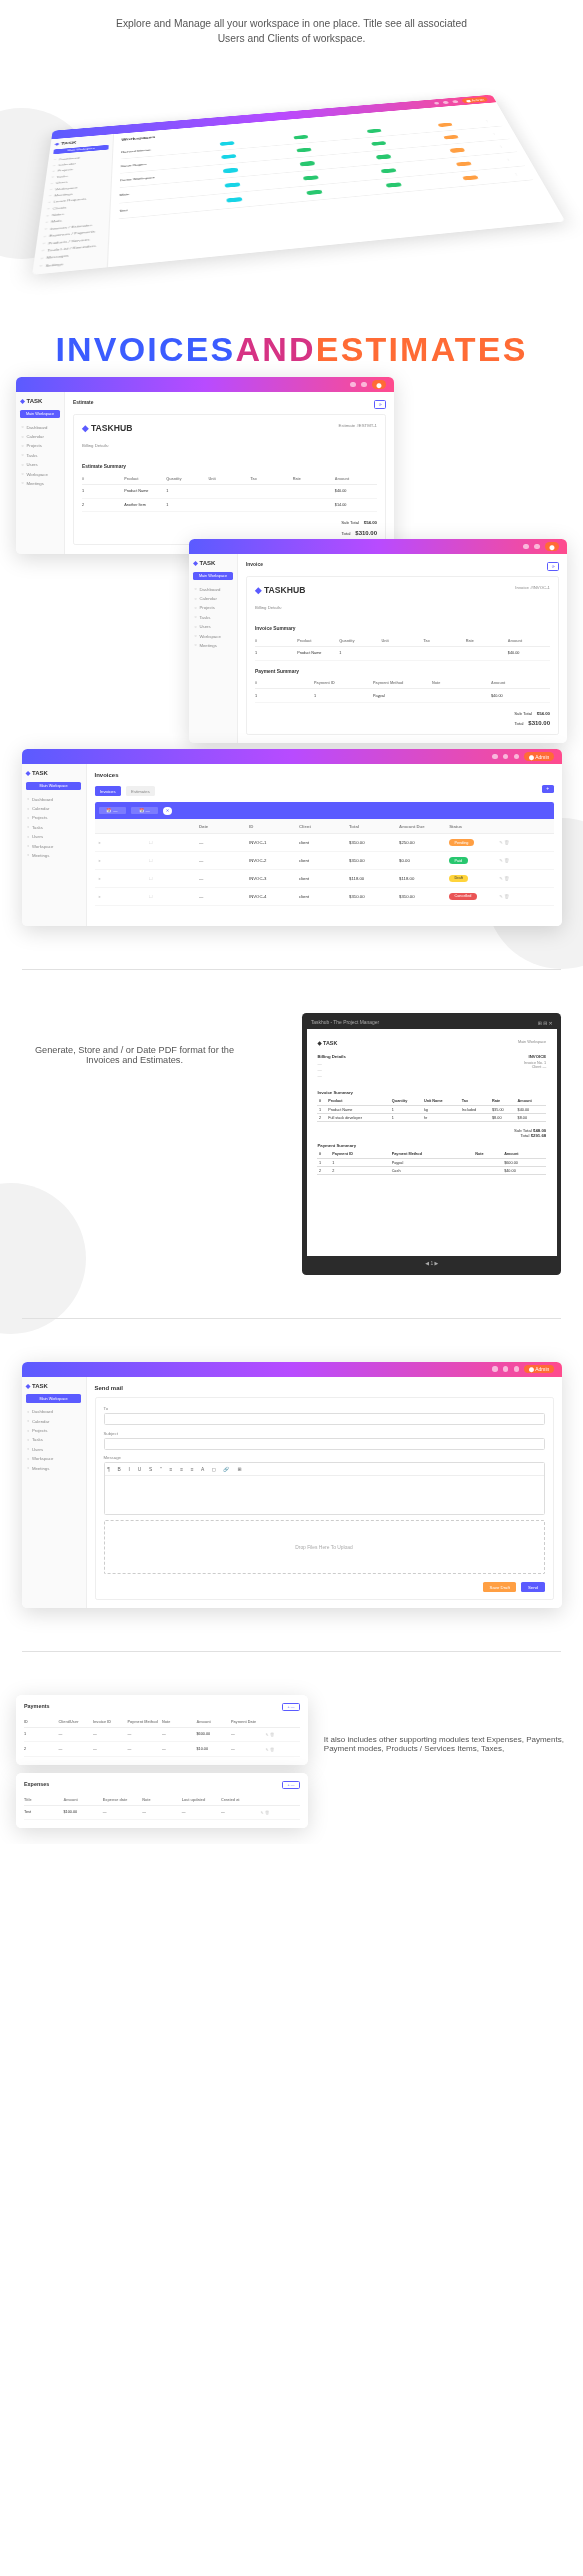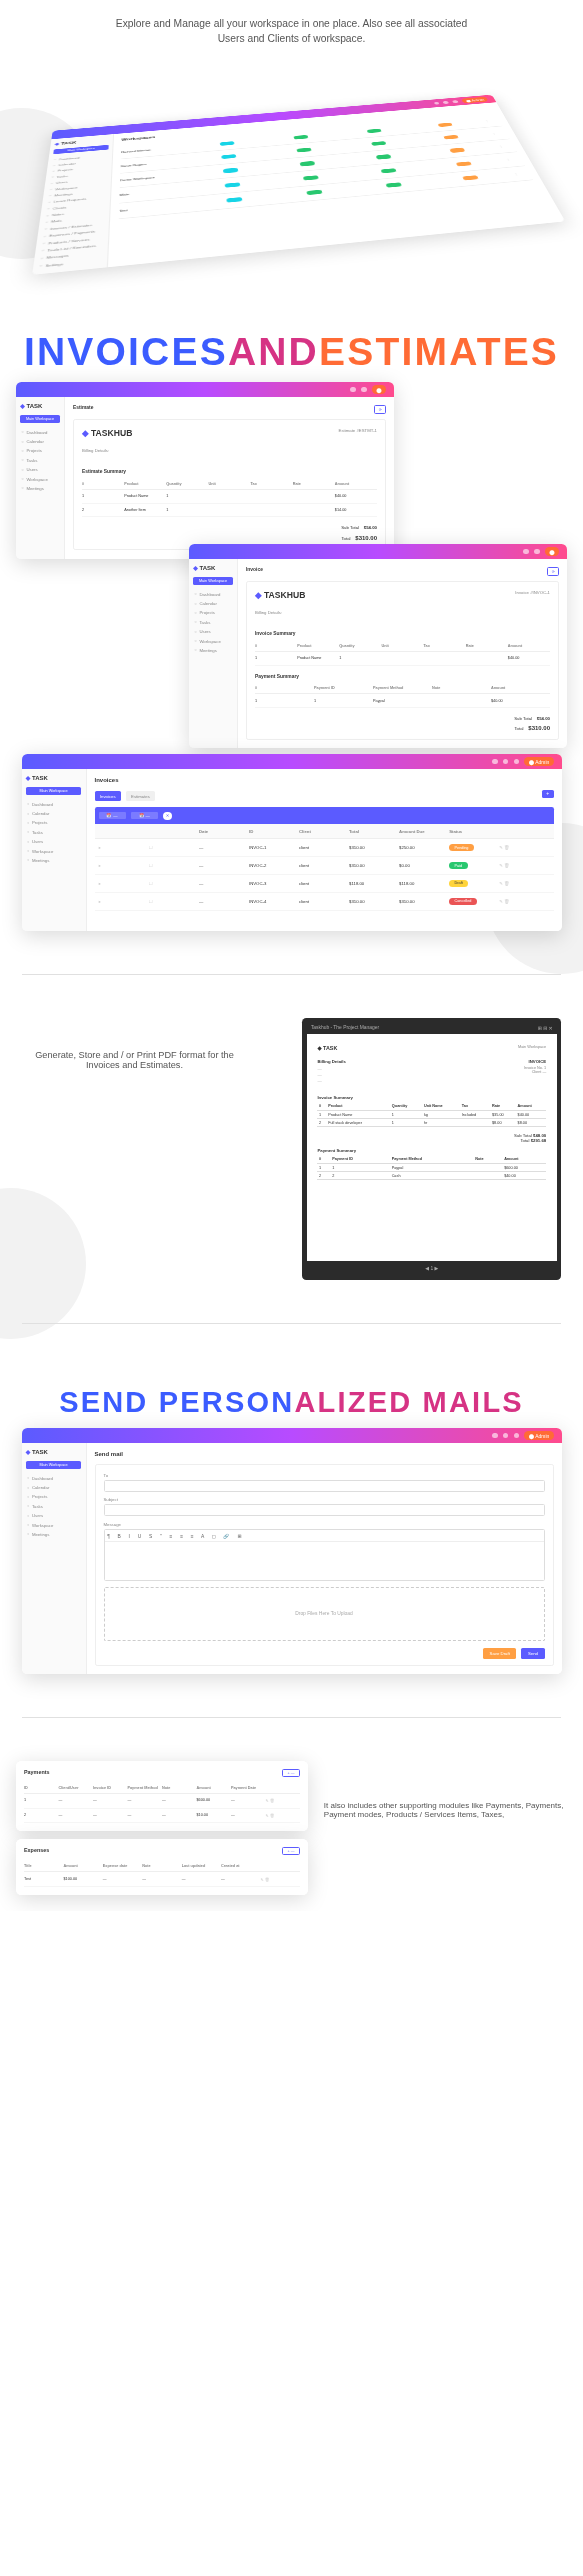--- a/index.html
+++ b/index.html
@@ -30,21 +30,21 @@
 .pill-yellow{background:#ffd43b;color:#333}
 .pill-red{background:#ea5455}
 .minitab{display:inline-block;padding:2.2px 5.4px;font-size:4.3px;border-radius:1.6px;margin-right:2.2px}
 .grey-circle{position:absolute;width:151px;height:151px;background:#f2f2f2;border-radius:50%;z-index:-1}
 .section{position:relative;padding:16px}
 </style>
 </head>
 <body>
 
 <div class="section">
-<p class="sub-desc">Explore and Manage all your workspace in one place. Also see all associated Users and Clients of workspace.</p>
+<p class="sub-desc">Explore and Manage all your workspace in one place. Title see all associated Users and Clients of workspace.</p>
 <div class="grey-circle" style="top:108px;left:-54px"></div>
 
 <div class="mock" style="width:486px;transform:perspective(810px) rotateX(50deg) rotateZ(-8deg);margin-top:21.6px">
   <div class="mock-topbar">
     <span class="dot"></span>
     <span class="dot"></span>
     <span class="dot"></span>
     <span class="chip">⬤ Admin</span>
   </div>
   <div class="mock-body">
@@ -114,21 +114,21 @@
               <div style="flex:1;text-align:center"><span class="pill pill-orange">&nbsp;&nbsp;&nbsp;&nbsp;</span></div>
               <div style="width:16px;color:#ccc">⋮</div>
             </div>
           </div>
     </div>
   </div>
 </div>
 </div>
 
 <div class="section">
-<h1 class="big-title" style="font-size:39px">
+<h1 class="big-title" style="font-size:34px">
   <span class="t-blue">INVOICES </span><span class="t-pink">AND</span><span class="t-orange"> ESTIMATES</span>
 </h1>
 
 <div style="position:relative;height:356px">
 
   <div class="mock" style="width:378px;position:absolute;top:0;left:0">
     <div class="mock-topbar">
           <span class="dot"></span>
           <span class="dot"></span>
           <span class="chip">⬤</span>
@@ -369,21 +369,21 @@
     </div>
   </div>
 </div>
 <div class="grey-circle" style="bottom:-27px;right:-54px"></div>
 </div>
 
 <hr class="section-hr">
 
 <div class="section" style="display:flex;align-items:flex-start;gap:21.6px">
 <div style="flex:1;padding-top:21.6px">
-  <p style="font-size:9.2px;color:#555;max-width:205px;text-align:center;margin:10.8px 0 0 16px">Generate, Store and / or Print PDF format for the Invoices and Estimates.</p>
+  <p style="font-size:9.2px;color:#555;max-width:205px;text-align:center;margin:10.8px 0 0 16px">Generate, Store and / or Date PDF format for the Invoices and Estimates.</p>
 </div>
 <div style="flex:1">
   <div style="background:#2b2b2b;border-radius:4.3px;padding:4.3px;width:259px">
     <div style="display:flex;justify-content:space-between;color:#aaa;font-size:4.9px;padding:2.7px 4.3px">
       <span>Taskhub - The Project Manager</span>
       <span>⊞ ⊟ ✕</span>
     </div>
     <div style="background:#fff;padding:10.8px;font-size:4.3px;min-height:227px">
       <div style="display:flex;justify-content:space-between;margin-bottom:8px">
         <b style="font-size:5.4px">◆ TASK</b>
@@ -467,23 +467,20 @@
     </div>
     <div style="text-align:center;color:#aaa;font-size:4.9px;padding:4.3px">◀ 1 ▶</div>
   </div>
 </div>
 <div class="grey-circle" style="bottom:-43px;left:-65px"></div>
 </div>
 
 <hr class="section-hr">
 
 <div class="section">
-<h1 class="big-title" style="font-size:29px">
-  <span class="t-blue">SEND PERSON</span><span class="t-pink">ALIZED MAILS</span>
-</h1>
 
 <div class="mock" style="width:540px">
   <div class="mock-topbar">
         <span class="dot"></span>
         <span class="dot"></span>
         <span class="dot"></span>
         <span class="chip">⬤ Admin</span>
       </div>
   <div class="mock-body">
     <div class="mock-sidebar">
@@ -589,16 +586,16 @@
               <div style="flex: 1 1 0%;">—</div>
               <div style="flex: 1 1 0%;">—</div>
               <div style="flex: 1 1 0%;">—</div>
               <div style="flex: 1 1 0%; color: rgb(204, 204, 204);">✎ 🗑</div>
             </div>
           </div>
     </div>
   </div>
 </div>
 <div style="flex:1;padding-top:32px">
-  <p style="font-size:8px;color:#555;margin-top:8px">It also includes other supporting modules like Payments, Payments, Payment modes, Products / Services Items, Taxes,</p>
+  <p style="font-size:8px;color:#555;margin-top:8px">It also includes other supporting modules text Expenses, Payments, Payment modes, Products / Services Items, Taxes,</p>
 </div>
 </div>
 
 
 </body></html>

